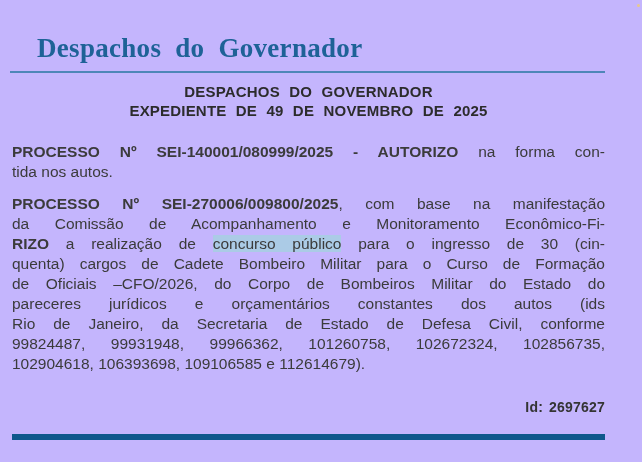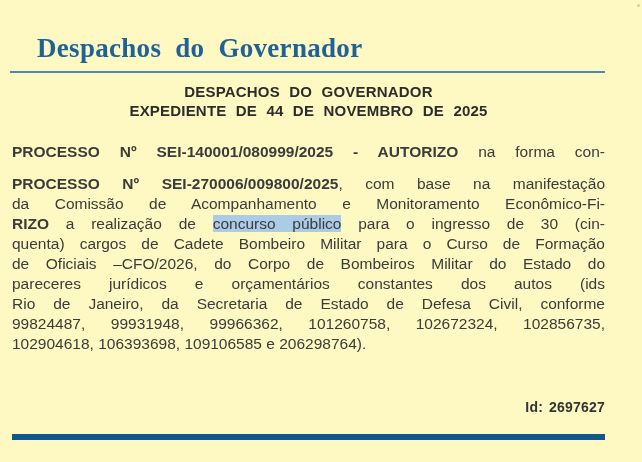--- a/index.html
+++ b/index.html
@@ -8,21 +8,21 @@
     --rule-blue:#4e86b8;
     --bar-blue:#0f578c;
     --highlight-blue:#abcbe6;
     --body-text:#3b3b3b;
     --heading-text:#2c2c2c;
   }
   html,body{margin:0;padding:0;background:#ffffff;}
   .page{
     position:relative;
     width:642px;height:462px;
-    background:#fef9c3;
+    background:#c4b5fd;
     font-family:"Liberation Sans",sans-serif;
     color:var(--body-text);
     overflow:hidden;
   }
   .masthead{
     position:absolute;top:33px;left:37px;margin:0;
     font-family:"Liberation Serif",serif;
     font-weight:700;font-size:27px;line-height:30px;
     color:var(--accent-blue);
     word-spacing:7px;letter-spacing:.3px;
@@ -68,37 +68,38 @@
 <div class="page">
 
   <div class="corner-speck"></div>
 
   <h1 class="masthead">Despachos do Governador</h1>
 
   <div class="masthead-rule"></div>
 
   <div class="section-header">
     <div>DESPACHOS DO GOVERNADOR</div>
-    <div>EXPEDIENTE DE 44 DE NOVEMBRO DE 2025</div>
+    <div>EXPEDIENTE DE 49 DE NOVEMBRO DE 2025</div>
   </div>
 
   <main class="article">
       <div class="paragraph">
         <div class="line justify"><span class="b">PROCESSO Nº SEI-140001/080999/2025 - AUTORIZO</span><span> na forma con-</span></div>
+        <div class="line"><span>tida nos autos.</span></div>
       </div>
       <div class="paragraph">
         <div class="line justify"><span class="b">PROCESSO Nº SEI-270006/009800/2025</span><span>, com base na manifestação</span></div>
         <div class="line justify"><span>da Comissão de Acompanhamento e Monitoramento Econômico-Fi-</span></div>
         <div class="line justify"><span class="b">RIZO</span><span> a realização de </span><span class="hl">concurso público</span><span> para o ingresso de 30 (cin-</span></div>
         <div class="line justify"><span>quenta) cargos de Cadete Bombeiro Militar para o Curso de Formação</span></div>
         <div class="line justify"><span>de Oficiais –CFO/2026, do Corpo de Bombeiros Militar do Estado do</span></div>
         <div class="line justify"><span>pareceres jurídicos e orçamentários constantes dos autos (ids</span></div>
         <div class="line justify"><span>Rio de Janeiro, da Secretaria de Estado de Defesa Civil, conforme</span></div>
         <div class="line justify"><span>99824487, 99931948, 99966362, 101260758, 102672324, 102856735,</span></div>
-        <div class="line"><span>102904618, 106393698, 109106585 e 206298764).</span></div>
+        <div class="line"><span>102904618, 106393698, 109106585 e 112614679).</span></div>
       </div>
     </main>
 
   <div class="doc-id">Id: 2697627</div>
 
   <div class="footer-bar"></div>
 
 </div>
 
 </body></html>

